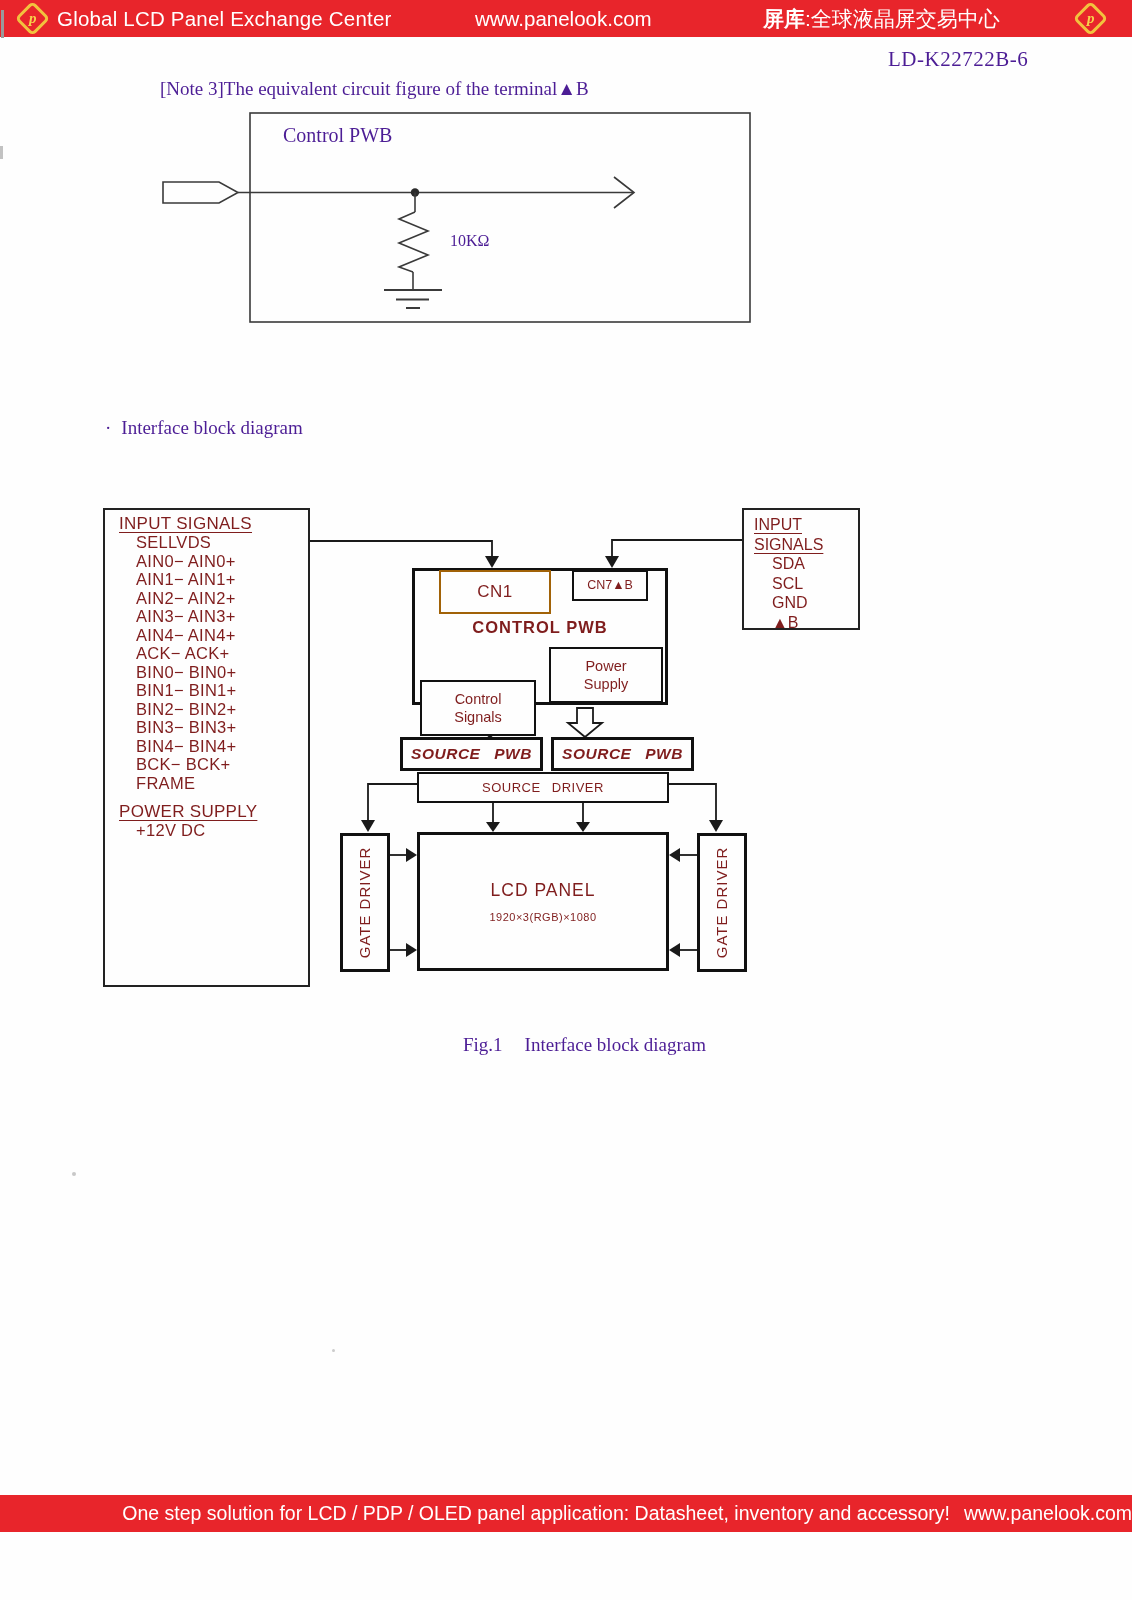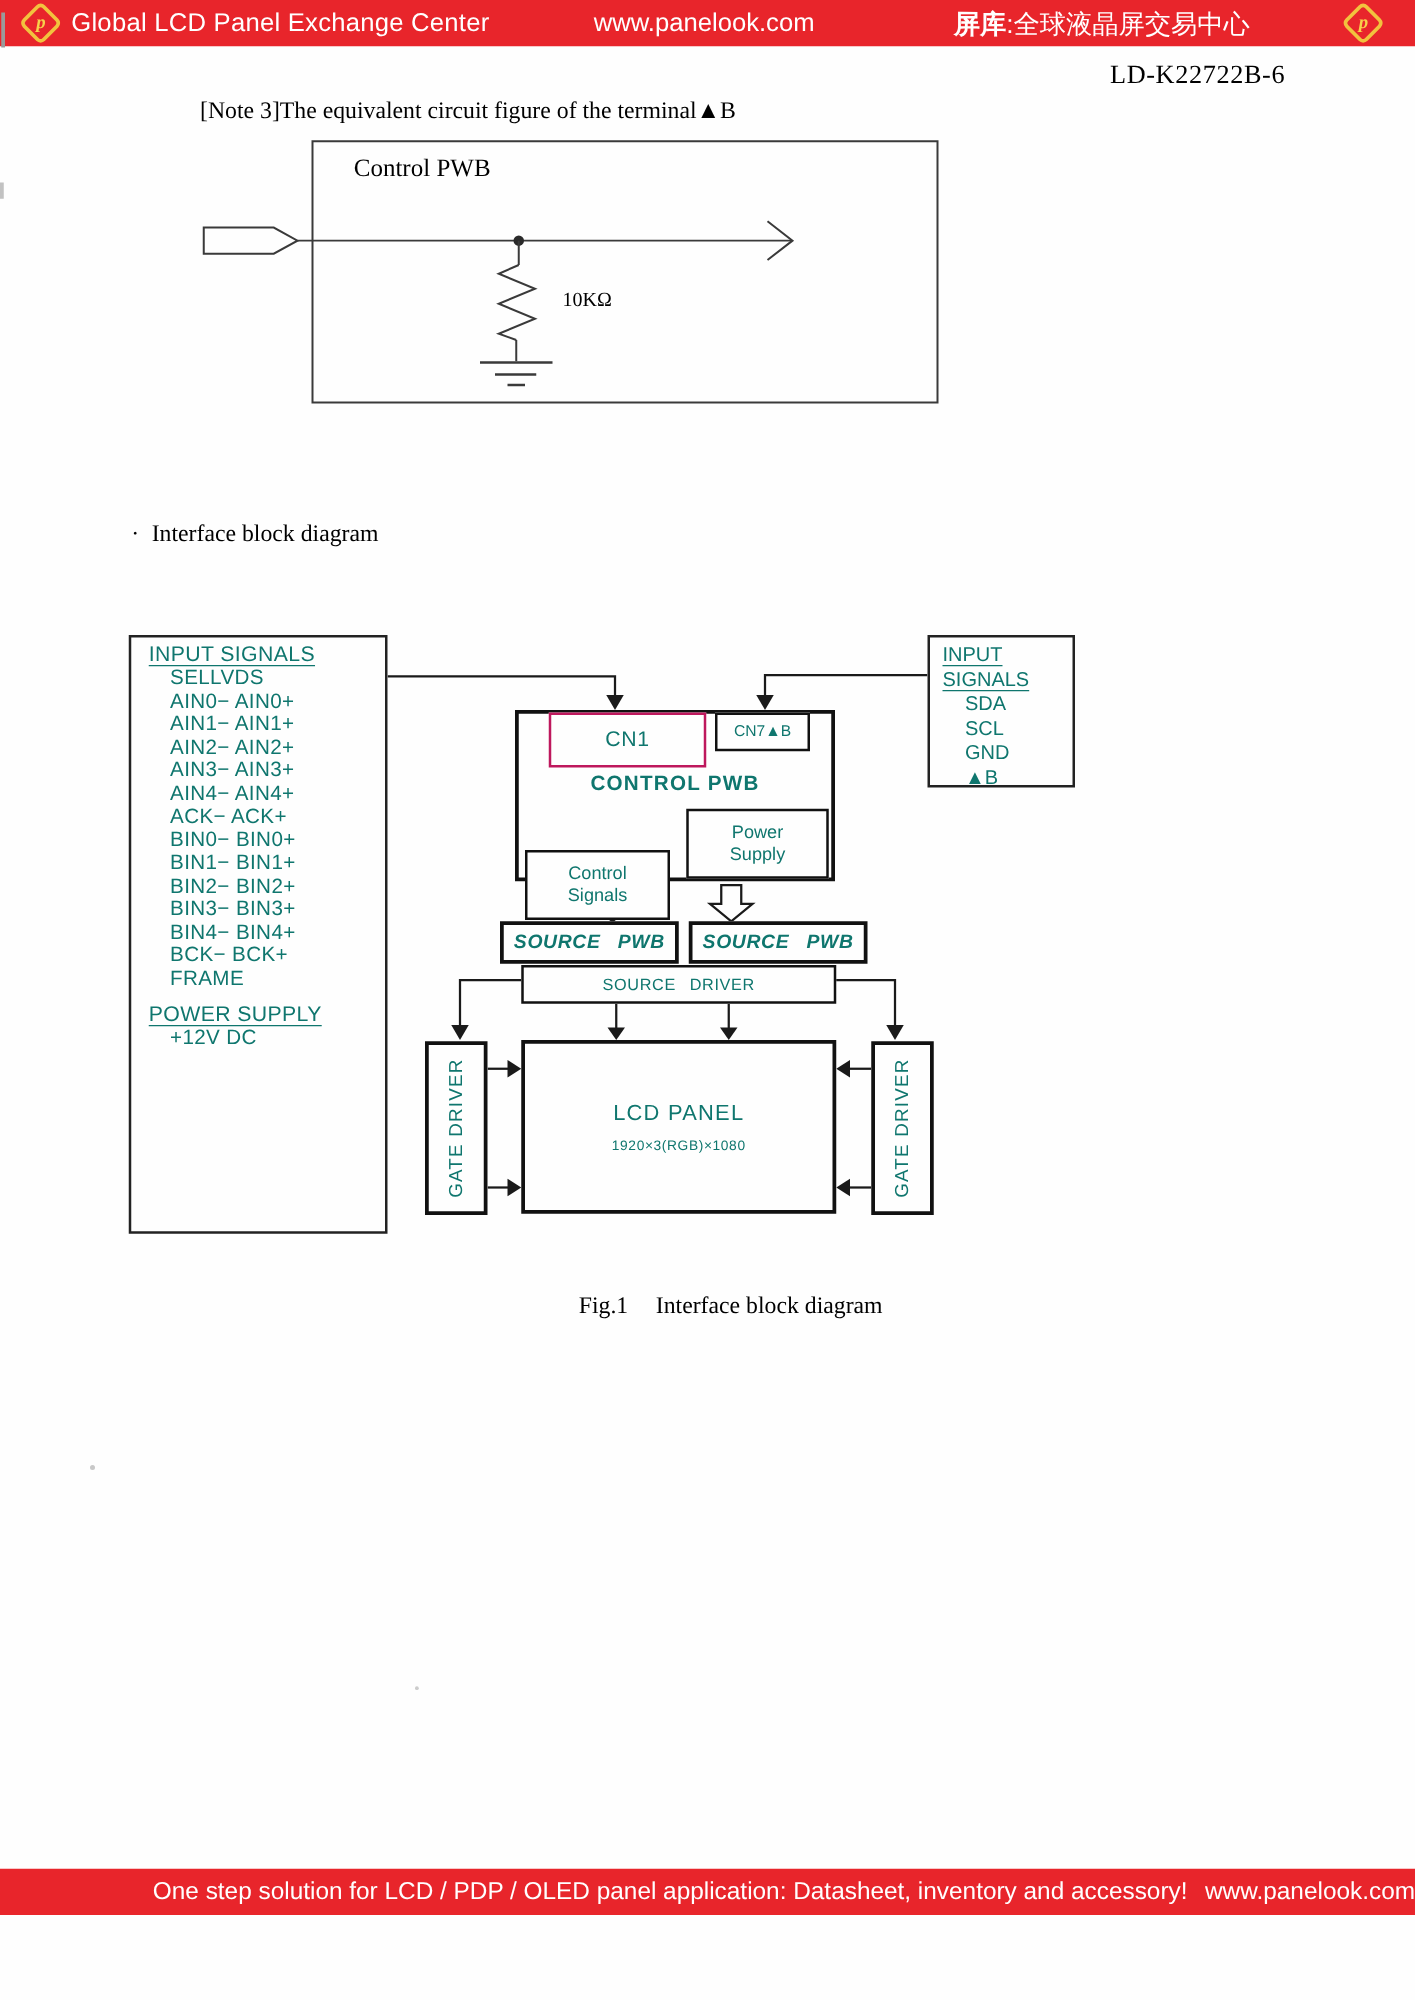--- a/index.html
+++ b/index.html
@@ -26,50 +26,50 @@
   }
   .logo span{
     transform:rotate(-45deg);color:#f7d14a;font-weight:700;font-style:italic;
     font-size:15px;line-height:1;font-family:"Liberation Serif",serif;
   }
   .logo-left{left:20px;}
   .logo-right{left:1078px;}
   .banner-bottom .footer-text{margin-left:18px;white-space:nowrap;}
   .banner-bottom .footer-url{margin-left:14px;}
   
-  .serif{font-family:"Liberation Serif",serif;color:#000000;position:absolute;}
+  .serif{font-family:"Liberation Serif",serif;color:#4c1d95;position:absolute;}
   .doc-number{left:888px;top:47px;font-size:21px;letter-spacing:.5px;}
   .note-line{left:160px;top:78px;font-size:19px;}
   .ctrl-pwb-label{left:283px;top:124px;font-size:20px;}
   .terminal-label{left:166px;top:184px;width:54px;text-align:center;font-size:13px;}
   .res-label{left:450px;top:232px;font-size:16px;}
   .section-line{left:105px;top:417px;font-size:19px;}
   .section-line .bullet{margin-right:10px;}
   .fig-caption{left:463px;top:1034px;font-size:19px;}
   .fig-caption .fig-text{margin-left:22px;}
   
   .lines-svg{position:absolute;left:0;top:0;z-index:1;}
   
-  .dbox{position:absolute;box-sizing:border-box;background:#fefefe;color:#0f766e;z-index:2;}
+  .dbox{position:absolute;box-sizing:border-box;background:#fefefe;color:#7f1d1d;z-index:2;}
   .left-panel{
     left:103px;top:508px;width:207px;height:479px;border:2px solid #222;
     font-size:16.5px;line-height:18.5px;padding:4px 0 0 14px;
   }
   .left-panel .panel-heading{font-size:17px;line-height:19px;font-weight:500;
     text-decoration:underline;text-underline-offset:3px;letter-spacing:.3px;}
   .left-panel .sig{padding-left:17px;letter-spacing:.3px;}
   .left-panel .power-heading{margin-top:10px;}
   .right-panel{
     left:742px;top:508px;width:118px;height:122px;border:2px solid #222;
     font-size:16px;line-height:19.5px;padding:5px 0 0 10px;
   }
   .right-panel .panel-heading{font-weight:500;text-decoration:underline;text-underline-offset:3px;}
   .right-panel .sig{padding-left:18px;}
   .control-outer{left:412px;top:568px;width:256px;height:137px;border:3px solid #111;background:transparent;}
-  .cn1-box{left:439px;top:570px;width:126px;height:44px;border:2px solid #be185d;
+  .cn1-box{left:439px;top:570px;width:112px;height:44px;border:2px solid #a16207;
     font-size:17px;text-align:center;line-height:40px;letter-spacing:.5px;}
   .cn7-box{left:572px;top:570px;width:76px;height:31px;border:2px solid #111;
     font-size:12.5px;text-align:center;line-height:27px;}
   .control-pwb-title{left:412px;top:618px;width:256px;text-align:center;
     font-size:16.5px;font-weight:700;letter-spacing:1px;background:transparent;}
   .ctrl-sub{border:2px solid #111;font-size:14.5px;text-align:center;
     display:flex;flex-direction:column;justify-content:center;line-height:18px;}
   .ctrl-signals{left:420px;top:647px;width:116px;height:56px;margin-top:33px;}
   .power-supply{left:549px;top:647px;width:114px;height:56px;}
   .src-pwb{border:3px solid #111;font-size:15.5px;font-weight:700;font-style:italic;

